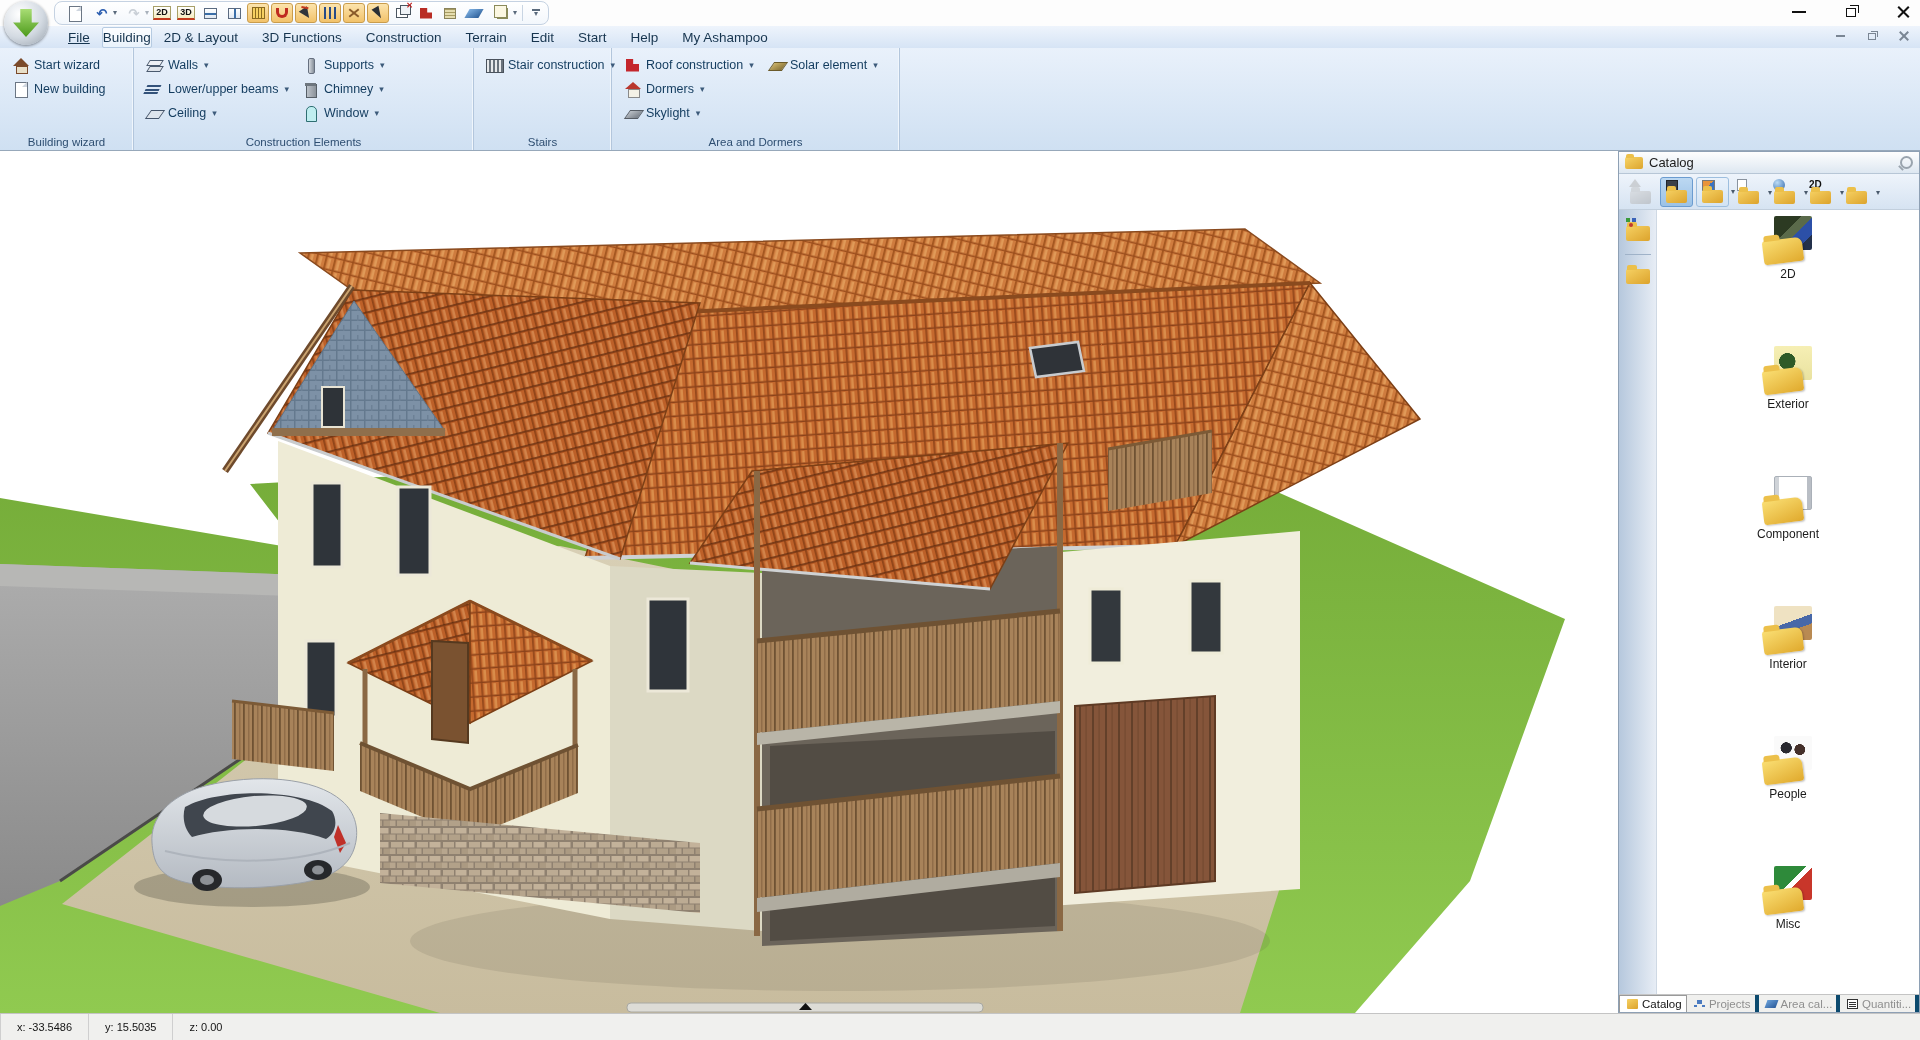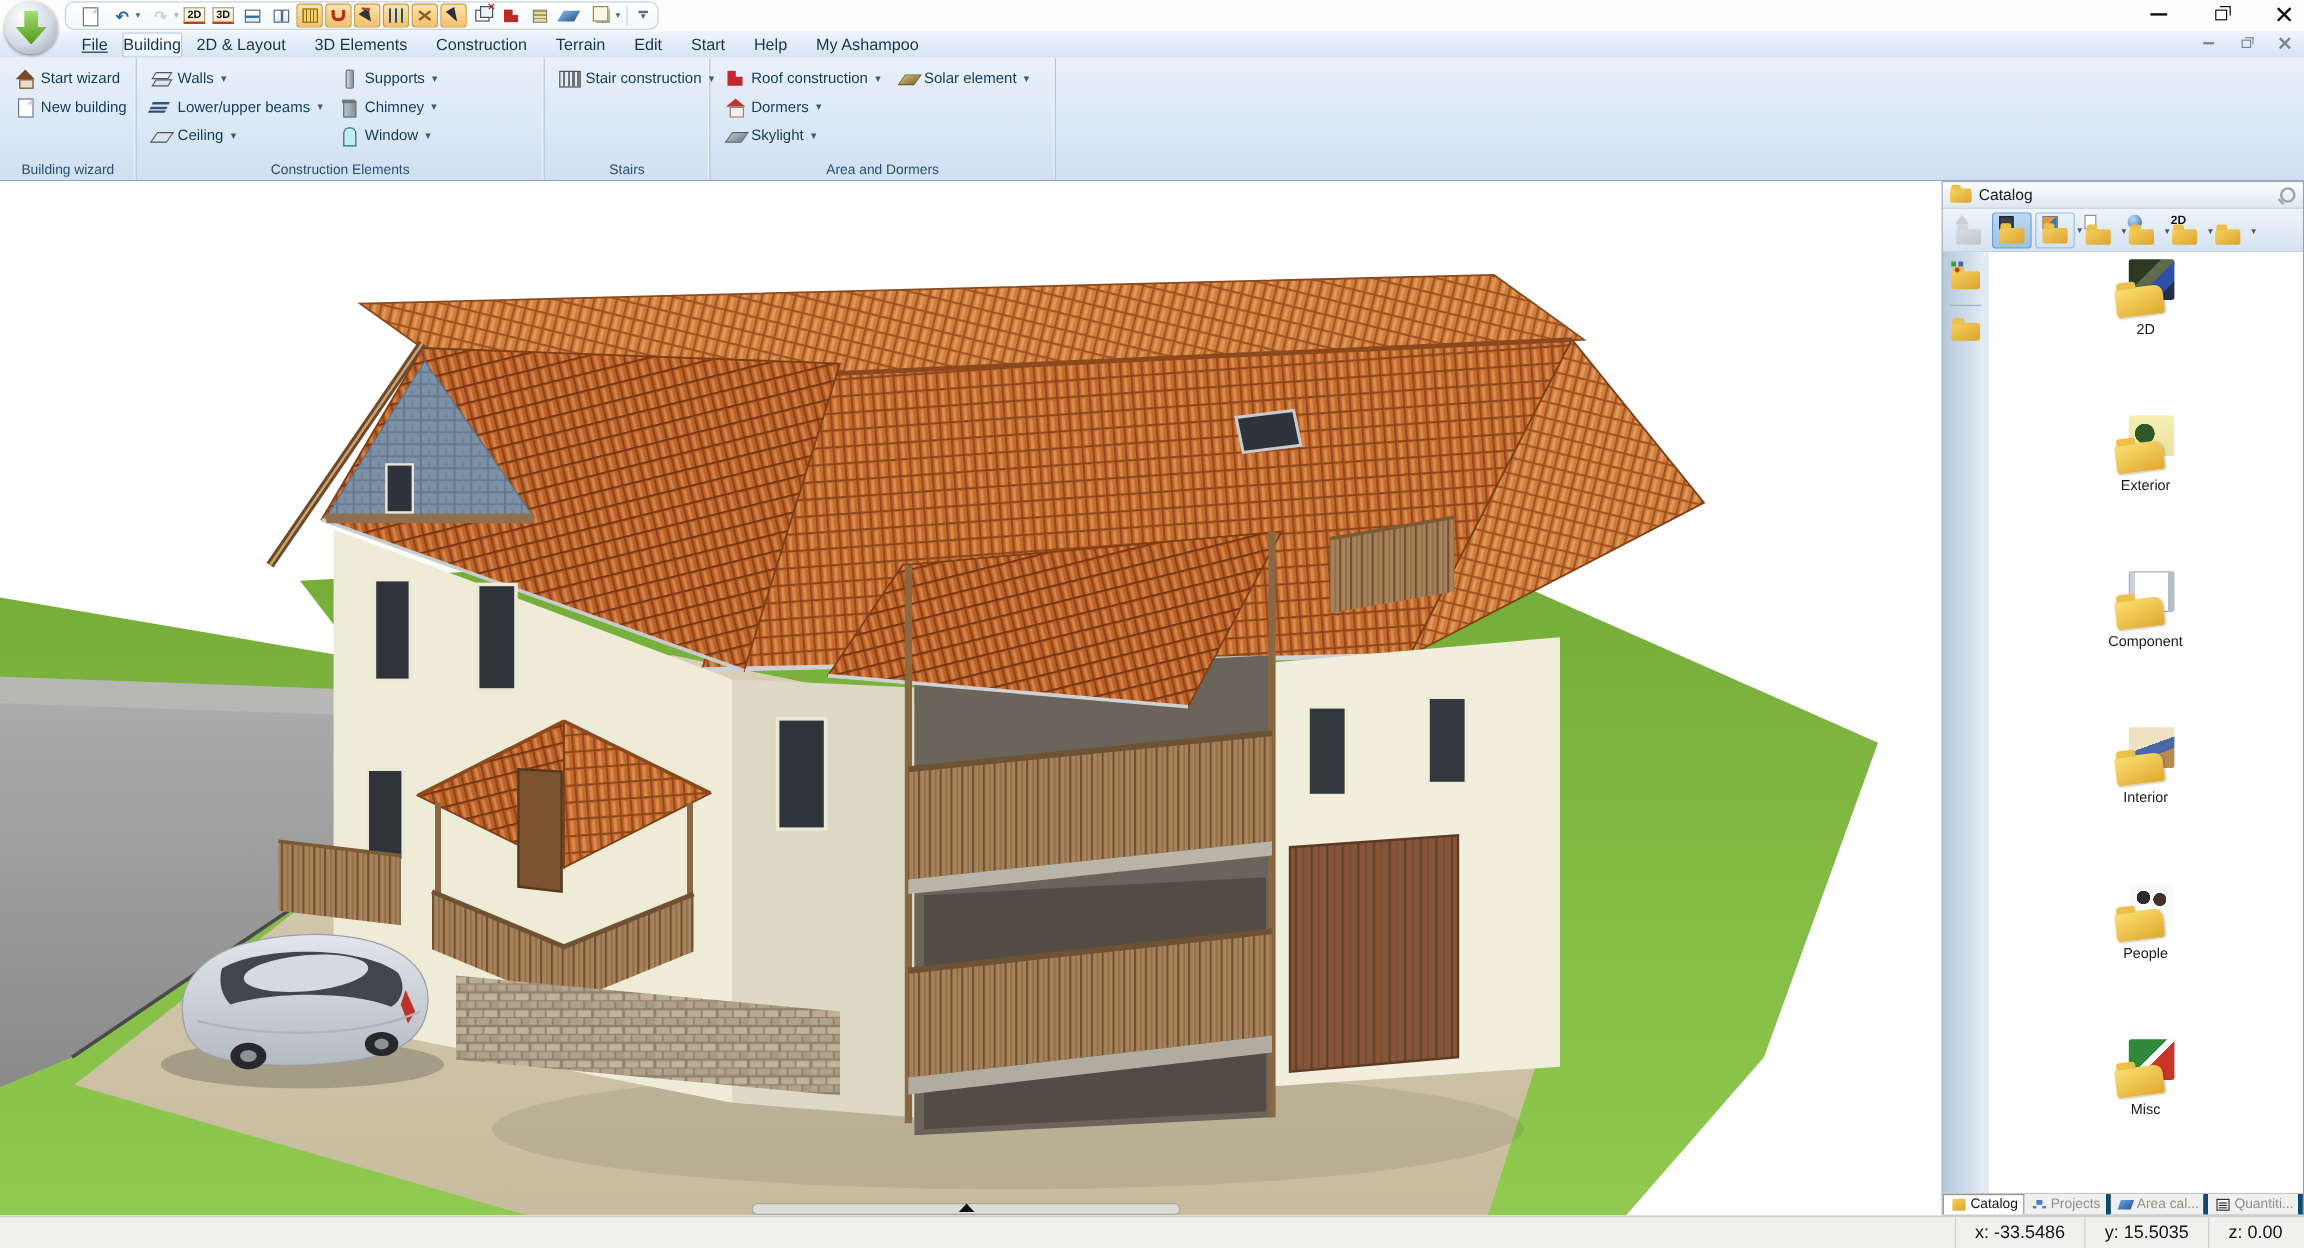--- a/index.html
+++ b/index.html
@@ -180,21 +180,21 @@
   .ctab.active{background:#fff;color:#141414;border:1px solid #9a9a9a;border-bottom:none;}
   .ti{width:11px;height:10px;flex:none;}
   .ti-cat{background:linear-gradient(150deg,#f6d163,#dca32c);border-radius:1px;}
   .ti-proj{background:#4a7ac0;box-shadow:-4px 4px 0 -1px #4a7ac0,4px 4px 0 -1px #4a7ac0;width:5px;height:4px;margin:0 3px 4px 3px;}
   .ti-area{background:linear-gradient(135deg,#6aa0d8,#2a5a9a);transform:skewX(-20deg);height:8px;}
   .ti-quant{background:#fff;border:1px solid #333;position:relative;}
   .ti-quant::before{content:"";position:absolute;left:1px;top:2px;width:7px;height:1px;background:#333;box-shadow:0 2px 0 #333,0 4px 0 #333;}
 
   
   .statusbar{position:absolute;top:1013px;left:0;right:0;height:27px;background:#f0f0ee;
-    border-top:1px solid #c4c4c4;display:flex;justify-content:flex-end;font-size:15px;color:#141414;}
+    border-top:1px solid #c4c4c4;display:flex;font-size:11px;color:#141414;}
   .scell{display:flex;align-items:center;padding:0 16px;border-left:1px solid #cfcfcf;min-width:80px;}
 </style>
 </head>
 <body>
 
 <div class="titlebar">
   <div class="appbtn">
     <div class="arrow"></div>
   </div>
   <div class="qat">
@@ -267,42 +267,42 @@
     <div class="wbtn">
         <span class="g-x"></span>
       </div>
   </div>
 </div>
 
 <div class="menubar">
   <div class="mitem u">File</div>
   <div class="mitem active">Building</div>
   <div class="mitem">2D &amp; Layout</div>
-  <div class="mitem">3D Elements</div>
+  <div class="mitem">3D Functions</div>
   <div class="mitem">Construction</div>
   <div class="mitem">Terrain</div>
   <div class="mitem">Edit</div>
   <div class="mitem">Start</div>
   <div class="mitem">Help</div>
   <div class="mitem">My Ashampoo</div>
 </div>
 <div class="cctl">
   <div class="cbtn">
       <span class="cg-min"></span>
     </div>
   <div class="cbtn">
       <span class="cg-rest"></span>
     </div>
   <div class="cbtn">
       <span class="cg-x"></span>
     </div>
 </div>
 
 <div class="ribbon">
-  <div class="rgroup" style="width:114px">
+  <div class="rgroup" style="width:134px">
     <div class="rcol">
       <div class="rbtn">
           <span class="ic ic-housewiz"></span>
           <span>Start wizard</span>
         </div>
       <div class="rbtn">
           <span class="ic ic-page"></span>
           <span>New building</span>
         </div>
     </div>

